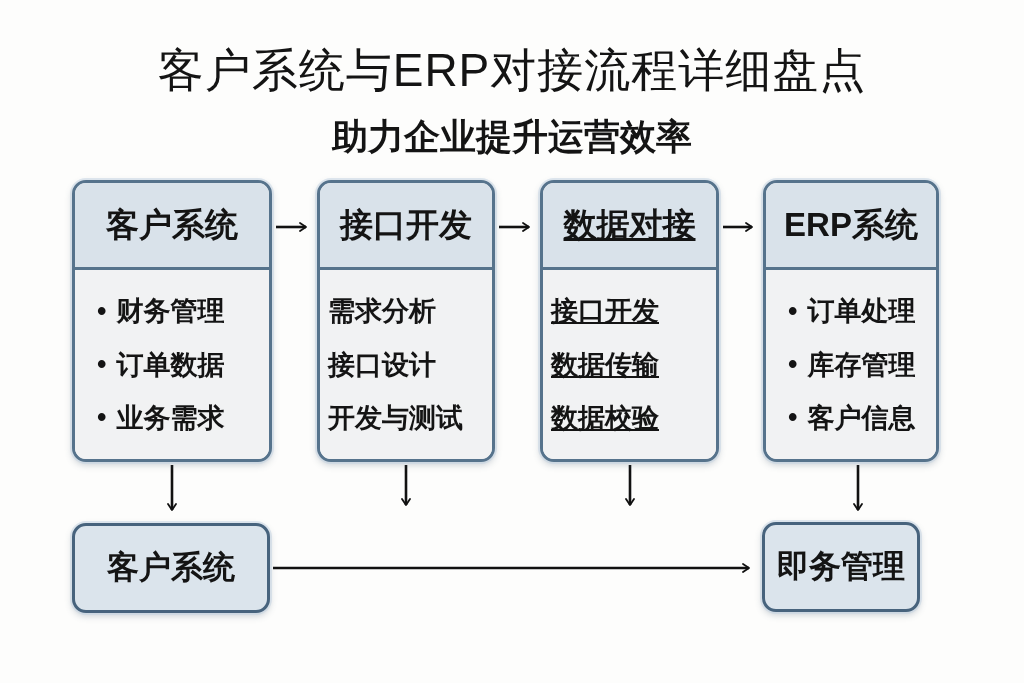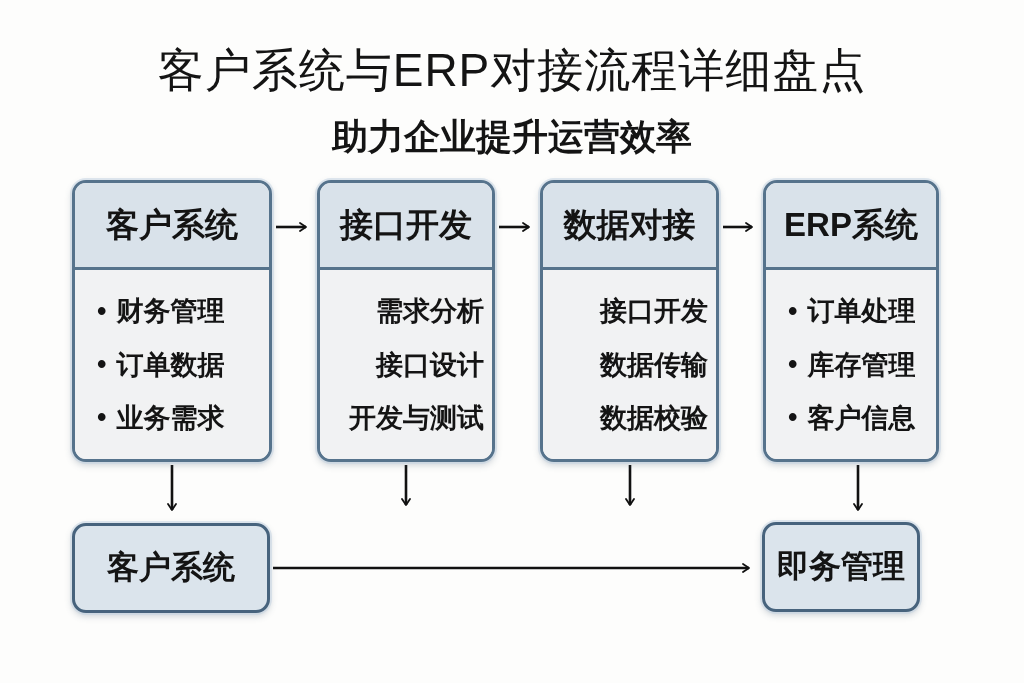--- a/index.html
+++ b/index.html
@@ -19,35 +19,35 @@
   }
 
   .stage{
     position:absolute;top:180px;height:282px;box-sizing:border-box;
     border:3px solid #56738c;border-radius:14px;overflow:hidden;
     background:#f1f2f3;
     box-shadow:0 0 0 2px rgba(199,214,227,.55), 0 3px 7px rgba(70,90,110,.28);
   }
   .stage1{left:72px;width:200px;}
   .stage2{left:317px;width:178px;}
-  .stage3{left:540px;width:179px;}
+  .stage3{left:540px;width:179px;text-decoration:underline;}
   .stage4{left:763px;width:176px;}
 
   .stage-header{
     height:87px;box-sizing:border-box;background:#d9e2ea;
     border-bottom:3px solid #56738c;
     display:flex;align-items:center;justify-content:center;
     font-size:33px;font-weight:800;
   }
   .stage-body{
     height:189px;box-sizing:border-box;display:flex;flex-direction:column;
     justify-content:space-evenly;padding:6px 8px;background:#f1f2f3;
   }
   .stage-item{
-    display:flex;align-items:center;justify-content:flex-end;
+    display:flex;align-items:center;justify-content:flex-start;
     font-size:27px;font-weight:800;white-space:nowrap;
   }
   .stage-body.bulleted .stage-item{justify-content:flex-start;padding-left:14px;}
   .bullet-dot{font-size:27px;margin-right:10px;line-height:1;}
 
   .bottom-node{
     position:absolute;box-sizing:border-box;height:90px;
     border:3px solid #47637d;border-radius:14px;background:#dbe4ec;
     display:flex;align-items:center;justify-content:center;
     font-size:32px;font-weight:800;

